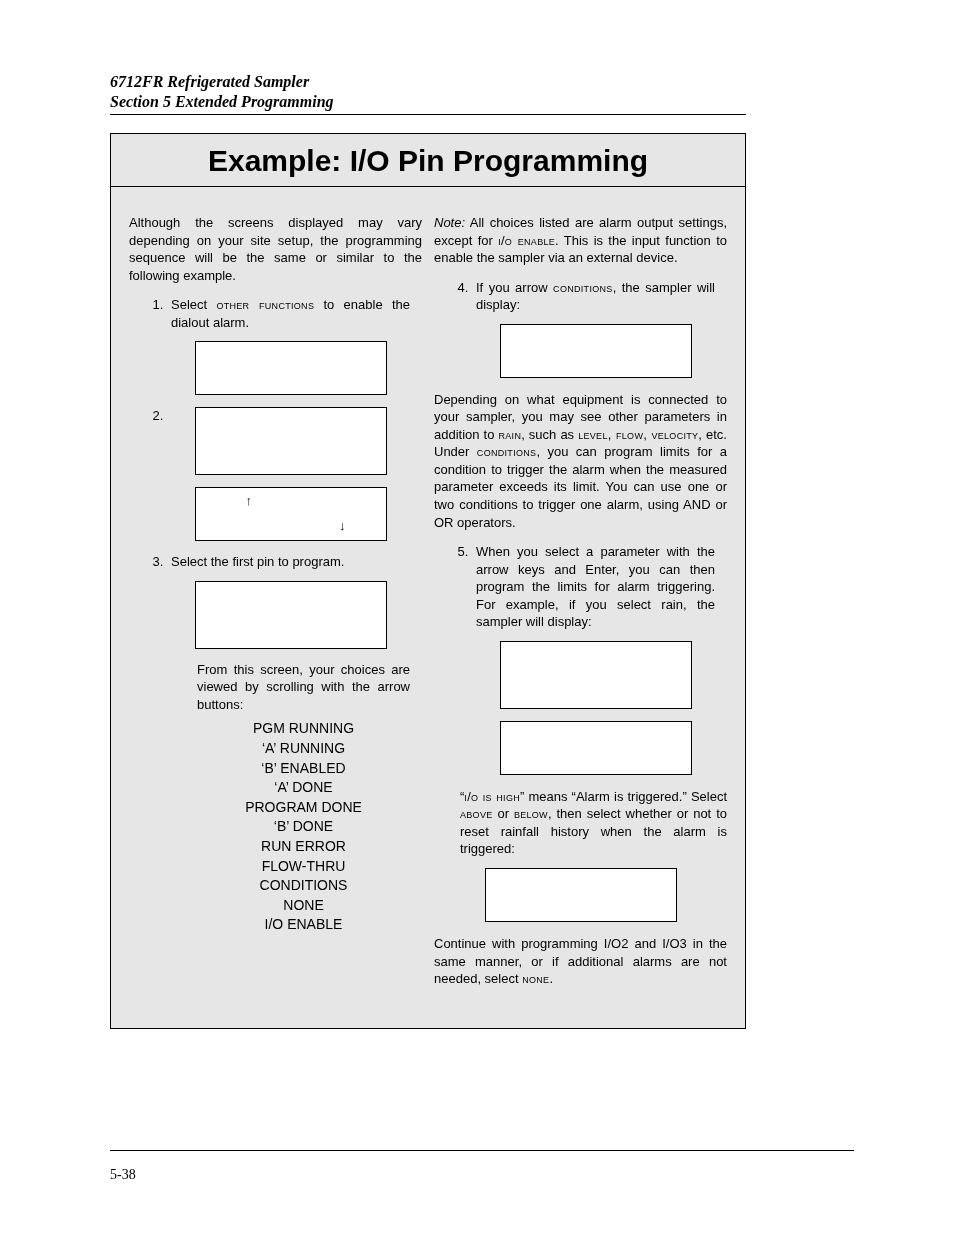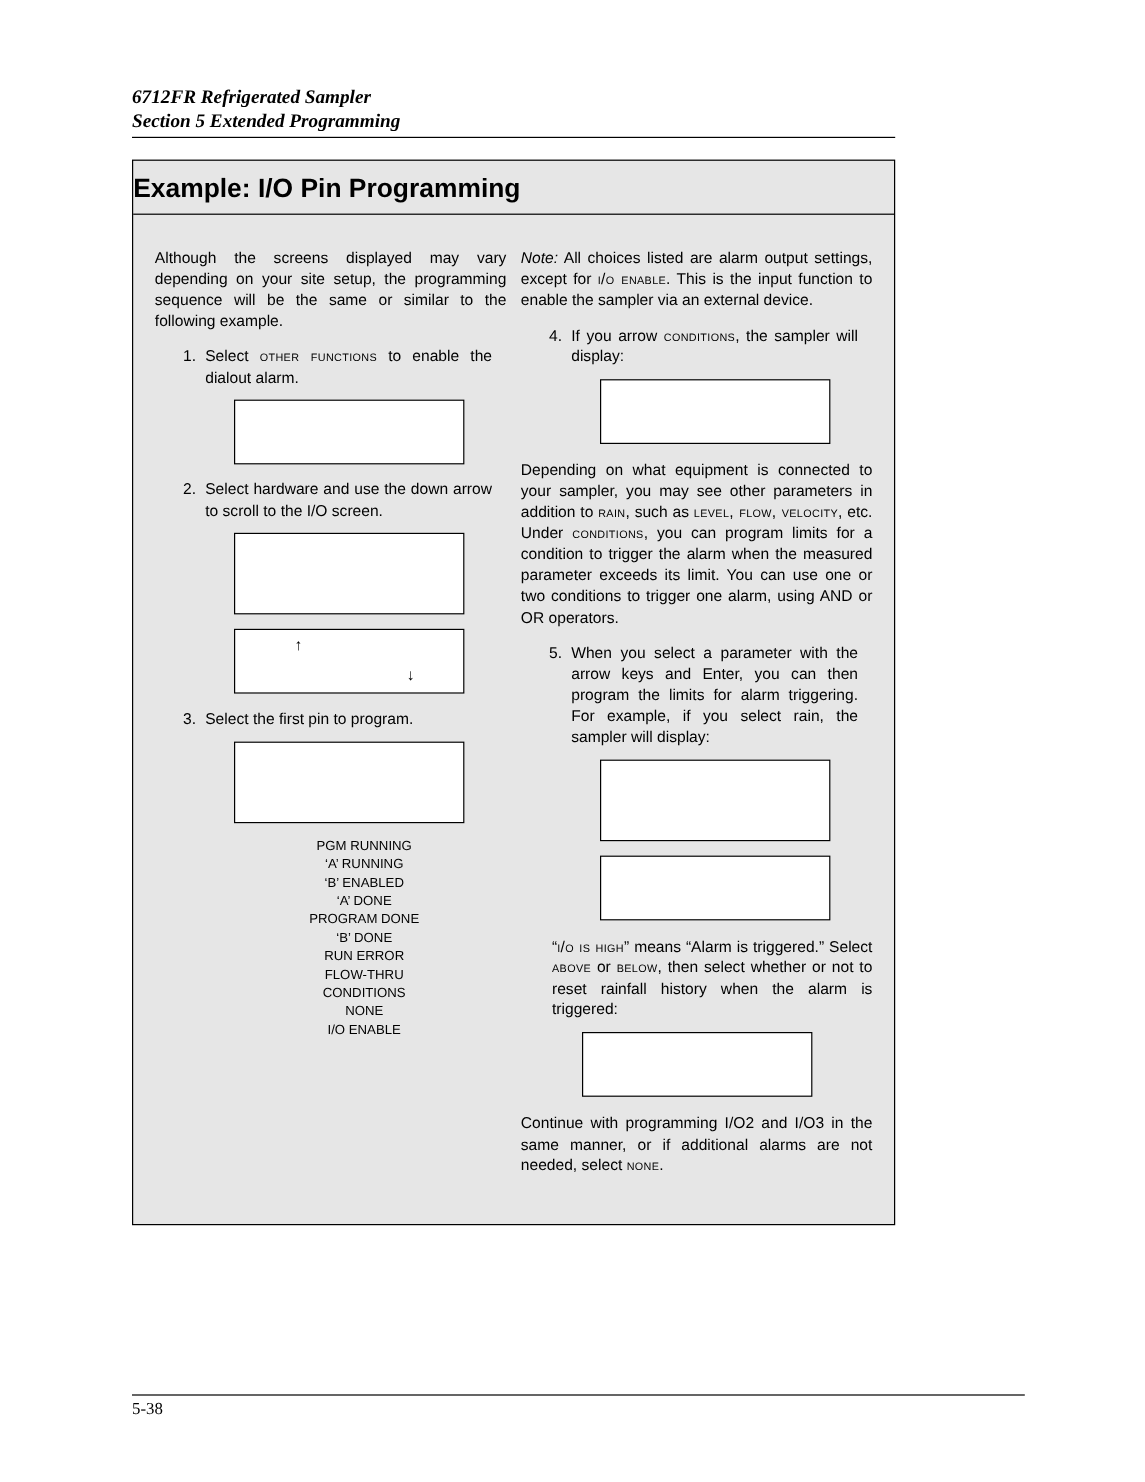--- a/index.html
+++ b/index.html
@@ -27,21 +27,22 @@
     padding-bottom: 2px;
     margin-bottom: 18px;
   }
   .example-box {
     border: 1px solid #000;
     background: #e6e6e6;
     padding: 0 0 30px 0;
   }
   .example-title {
     font-weight: bold;
-    font-size: 22px;
+    font-size: 30px;
+    text-align: center;
     padding: 10px 0 8px 0;
     border-bottom: 1px solid #000;
     margin: 0 0 14px 0;
   }
   .cols {
     display: flex;
     gap: 12px;
     padding: 0 18px;
     font-size: 13px;
     line-height: 1.35;
@@ -73,36 +74,36 @@
   .screen-box.arrows {
     height: 52px;
     position: relative;
     font-size: 13px;
   }
   .arrow-up { position: absolute; left: 50px; top: 4px; }
   .arrow-down { position: absolute; right: 40px; bottom: 6px; }
   .indent-block { padding-left: 26px; }
   .choice-list {
     text-align: center;
-    font-size: 11px;
+    font-size: 14px;
     line-height: 1.4;
     margin-top: 6px;
   }
   .choice-list div { }
   .note-para { text-align: justify; margin-bottom: 10px; }
   .note-label { font-style: italic; }
   .page-num {
     position: absolute;
     left: 110px;
     bottom: 52px;
     font-size: 14px;
     font-family: "Times New Roman", serif;
     border-top: 1px solid #000;
     width: 744px;
-    padding-top: 4px;
+    padding-top: 16px;
     margin-top: 21px;
   }
 </style>
 </head>
 <body>
 
 <div class="page">
 
   <div class="running-head">
     <div>6712FR Refrigerated Sampler</div>
@@ -117,33 +118,33 @@
       <div class="col">
         <p class="intro">Although the screens displayed may vary depending on your site setup, the programming sequence will be the same or similar to the following example.</p>
 
         <ol class="steps">
           <li>
             <span>Select </span><span class="small-caps">other functions</span><span> to enable the dialout alarm.</span>
             <div class="screen-box"></div>
           </li>
 
           <li>
-            <span>Select hardware and use the down arrow to scroll to the I/O screen.</span>
             <div class="screen-box tall"></div>
             <div class="screen-box arrows">
               <span class="arrow-up">↑</span>
               <span class="arrow-down">↓</span>
             </div>
           </li>
 
           <li>
             <span>Select the first pin to program.</span>
             <div class="screen-box tall"></div>
 
             <div class="indent-block">
+              <p style="text-align:justify;margin:6px 0 4px 0;">From this screen, your choices are viewed by scrolling with the arrow buttons:</p>
               <div class="choice-list">
                 <div>PGM RUNNING</div>
                 <div>‘A’ RUNNING</div>
                 <div>‘B’ ENABLED</div>
                 <div>‘A’ DONE</div>
                 <div>PROGRAM DONE</div>
                 <div>‘B’ DONE</div>
                 <div>RUN ERROR</div>
                 <div>FLOW-THRU</div>
                 <div>CONDITIONS</div>

